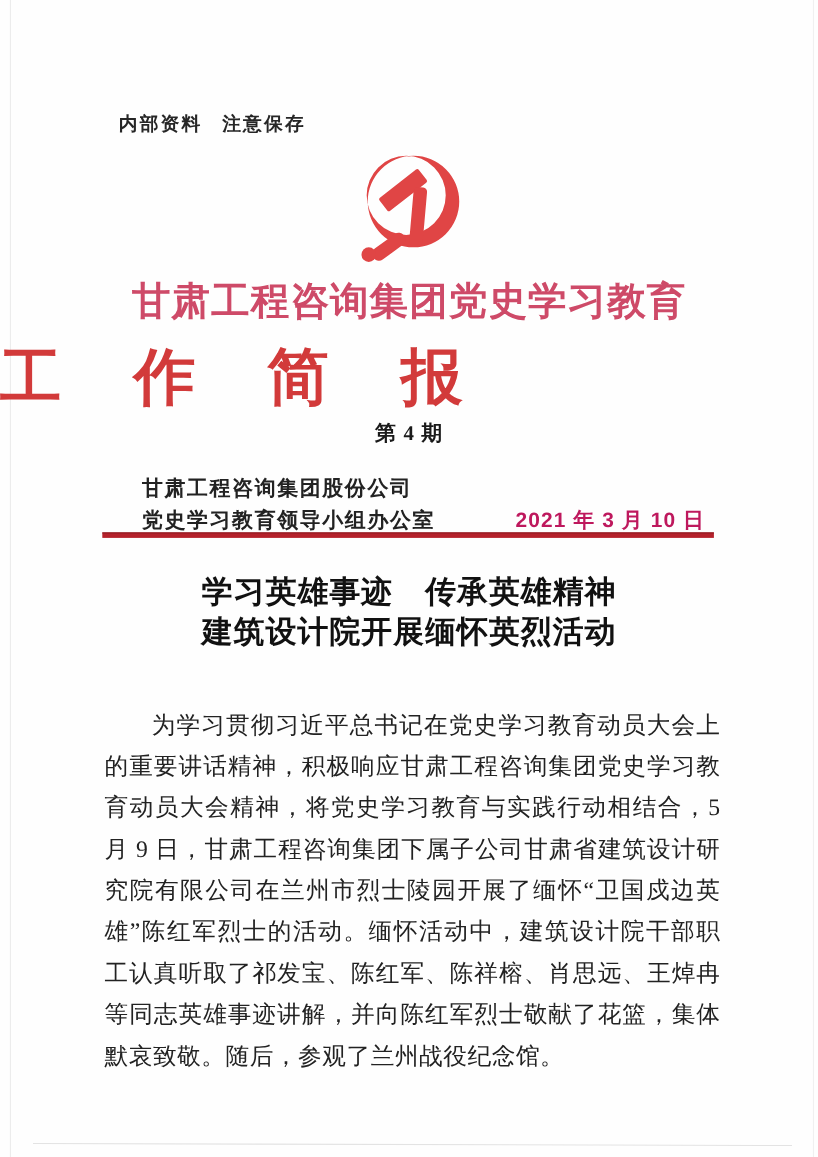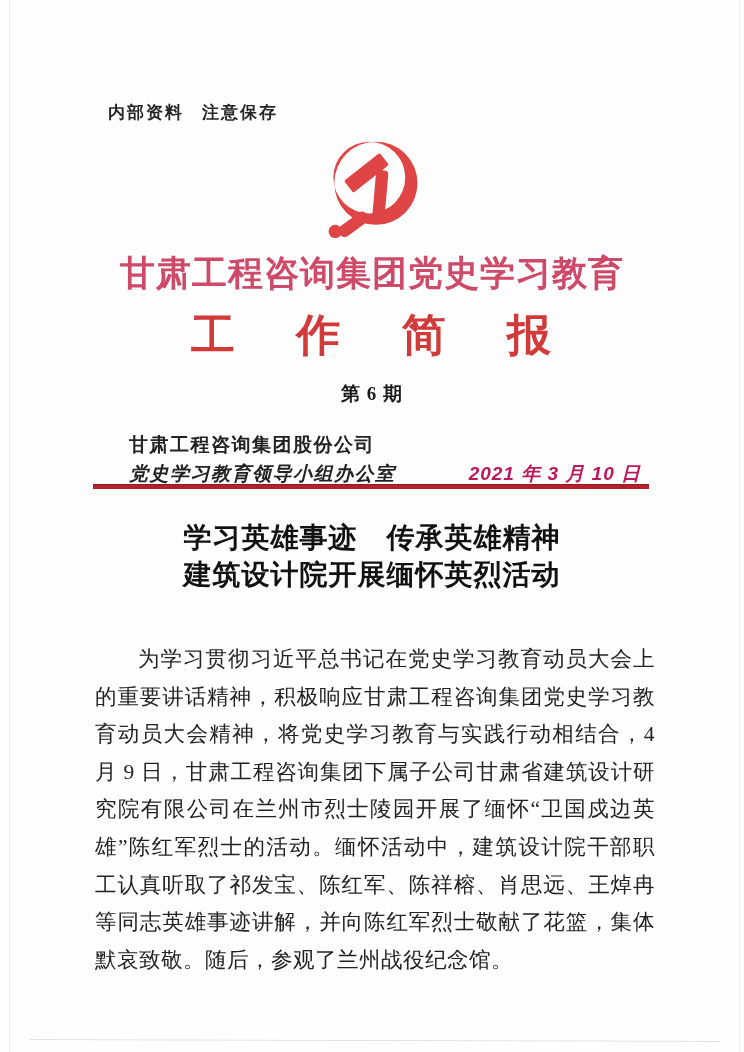--- a/index.html
+++ b/index.html
@@ -27,39 +27,39 @@
 
   .org-title{
     position:absolute;left:0;top:250px;width:744px;
     text-align:center;
     font-family:Liberation Serif, serif;
     font-size:35px;font-weight:700;letter-spacing:1px;
     white-space:nowrap;
   }
   .bulletin-title{
     position:absolute;left:0;top:306px;width:744px;
-    text-align:center;
+    text-align:left;
     font-family:"DejaVu Serif", serif;
-    font-size:44px;font-weight:700;
+    font-size:56px;font-weight:700;
     word-spacing:42px;letter-spacing:2px;
     white-space:nowrap;
   }
   .issue{
     position:absolute;left:0;top:381px;width:744px;
     text-align:center;
     font-size:19px;font-weight:700;color:#1a1a1a;
     letter-spacing:1px;
   }
 
   .meta{
     position:absolute;left:97px;top:430px;width:552px;
     font-size:19px;font-weight:700;letter-spacing:1.5px;color:#222;
   }
   .meta .line{height:29px;line-height:29px;white-space:nowrap;margin-left:32px;}
-  .meta .line2{position:relative;font-style:italic;}
+  .meta .line2{position:relative;}
   .meta .date{
     position:absolute;right:8px;top:0;
     font-family:"Liberation Sans", sans-serif;
     font-weight:600;letter-spacing:1px;font-size:19px;color:#be185d;
   }
   .red-rule{
     position:absolute;left:93px;top:484px;width:556px;height:4px;
     border-top:1px solid #8e1c22;
   }
 
@@ -108,30 +108,30 @@
 
         <rect x="60" y="36" width="13" height="57" rx="4" transform="rotate(5 66 64)"></rect>
       </g>
     </svg>
   </div>
 
   <div class="org-title" style="color:#ce4a68">甘肃工程咨询集团党史学习教育</div>
 
   <div class="bulletin-title" style="color:#d23a3a">工 作 简 报</div>
 
-  <div class="issue">第 6 期</div>
+  <div class="issue">第 4 期</div>
 
   <div class="meta">
     <div class="line">甘肃工程咨询集团股份公司</div>
     <div class="line line2">
       <span>党史学习教育领导小组办公室</span>
       <span class="date">2021 年 3 月 10 日</span>
     </div>
   </div>
 
   <div class="red-rule" style="background:#b5212b"></div>
 
   <div class="headline l1">学习英雄事迹　传承英雄精神</div>
   <div class="headline l2">建筑设计院开展缅怀英烈活动</div>
 
-  <div class="body-text">为学习贯彻习近平总书记在党史学习教育动员大会上的重要讲话精神，积极响应甘肃工程咨询集团党史学习教育动员大会精神，将党史学习教育与实践行动相结合，4 月 9 日，甘肃工程咨询集团下属子公司甘肃省建筑设计研究院有限公司在兰州市烈士陵园开展了缅怀“卫国戍边英雄”陈红军烈士的活动。缅怀活动中，建筑设计院干部职工认真听取了祁发宝、陈红军、陈祥榕、肖思远、王焯冉等同志英雄事迹讲解，并向陈红军烈士敬献了花篮，集体默哀致敬。随后，参观了兰州战役纪念馆。</div>
+  <div class="body-text">为学习贯彻习近平总书记在党史学习教育动员大会上的重要讲话精神，积极响应甘肃工程咨询集团党史学习教育动员大会精神，将党史学习教育与实践行动相结合，5 月 9 日，甘肃工程咨询集团下属子公司甘肃省建筑设计研究院有限公司在兰州市烈士陵园开展了缅怀“卫国戍边英雄”陈红军烈士的活动。缅怀活动中，建筑设计院干部职工认真听取了祁发宝、陈红军、陈祥榕、肖思远、王焯冉等同志英雄事迹讲解，并向陈红军烈士敬献了花篮，集体默哀致敬。随后，参观了兰州战役纪念馆。</div>
 
 </div>
 
 </body></html>

